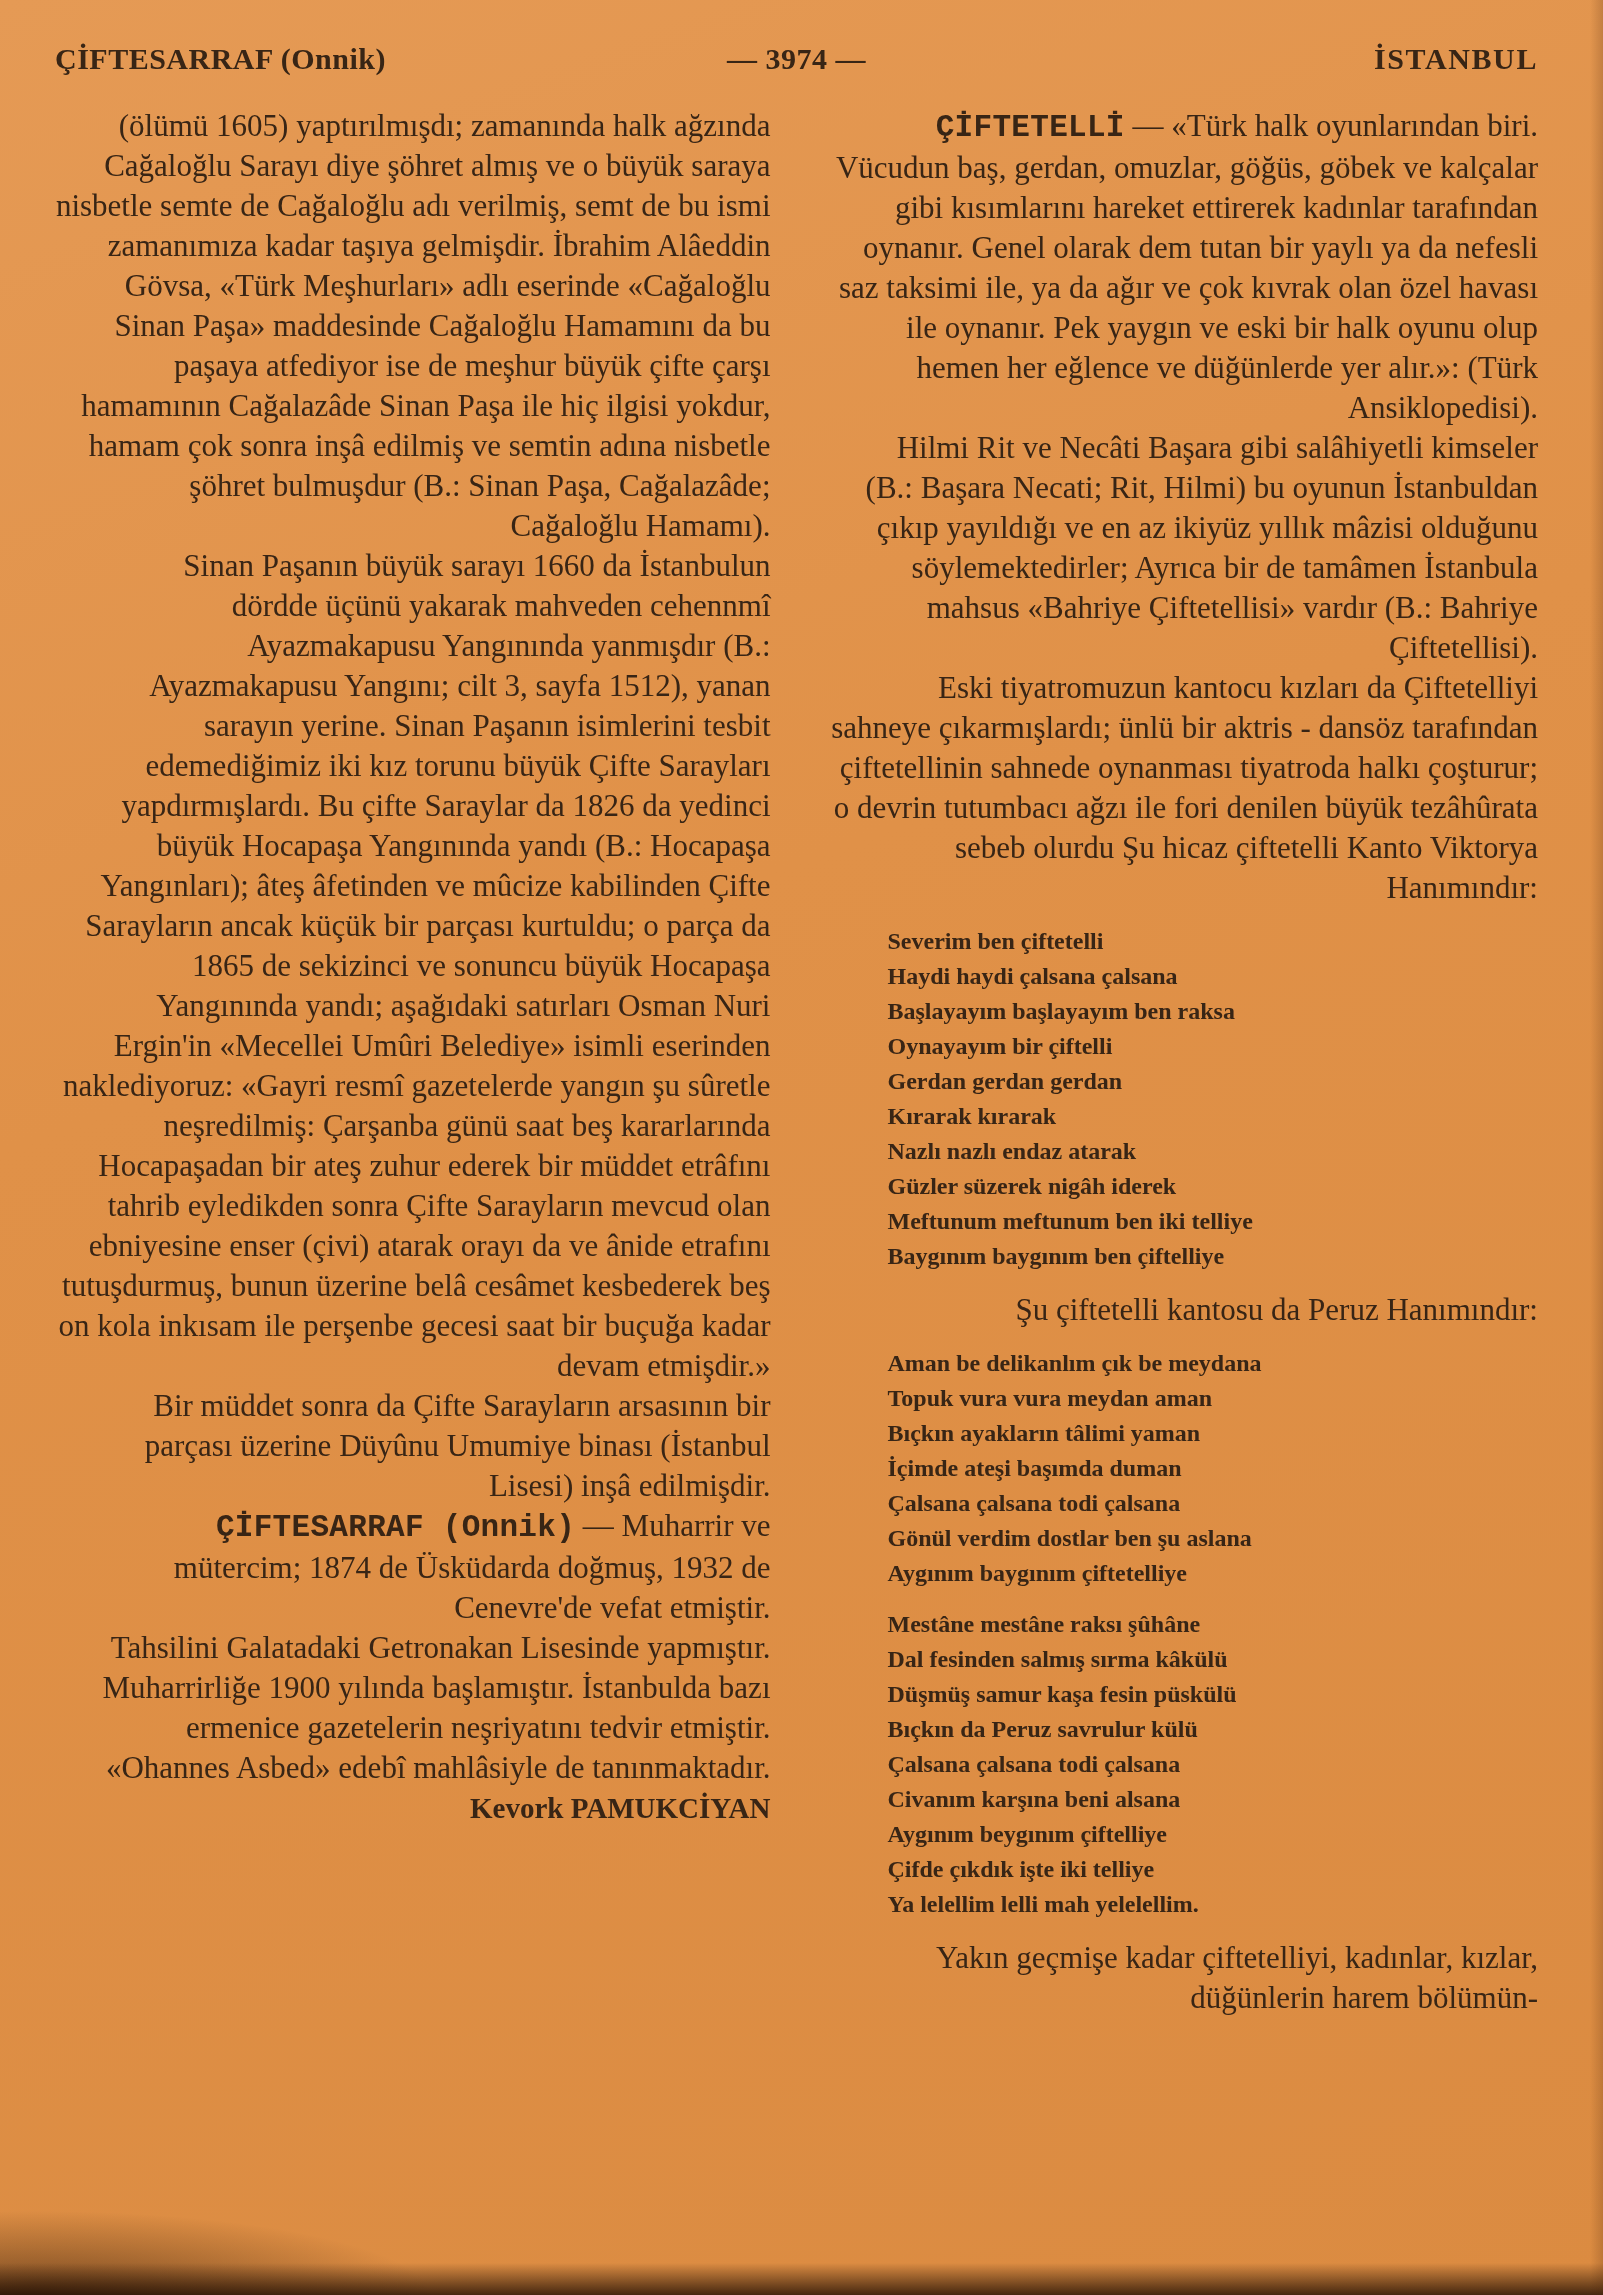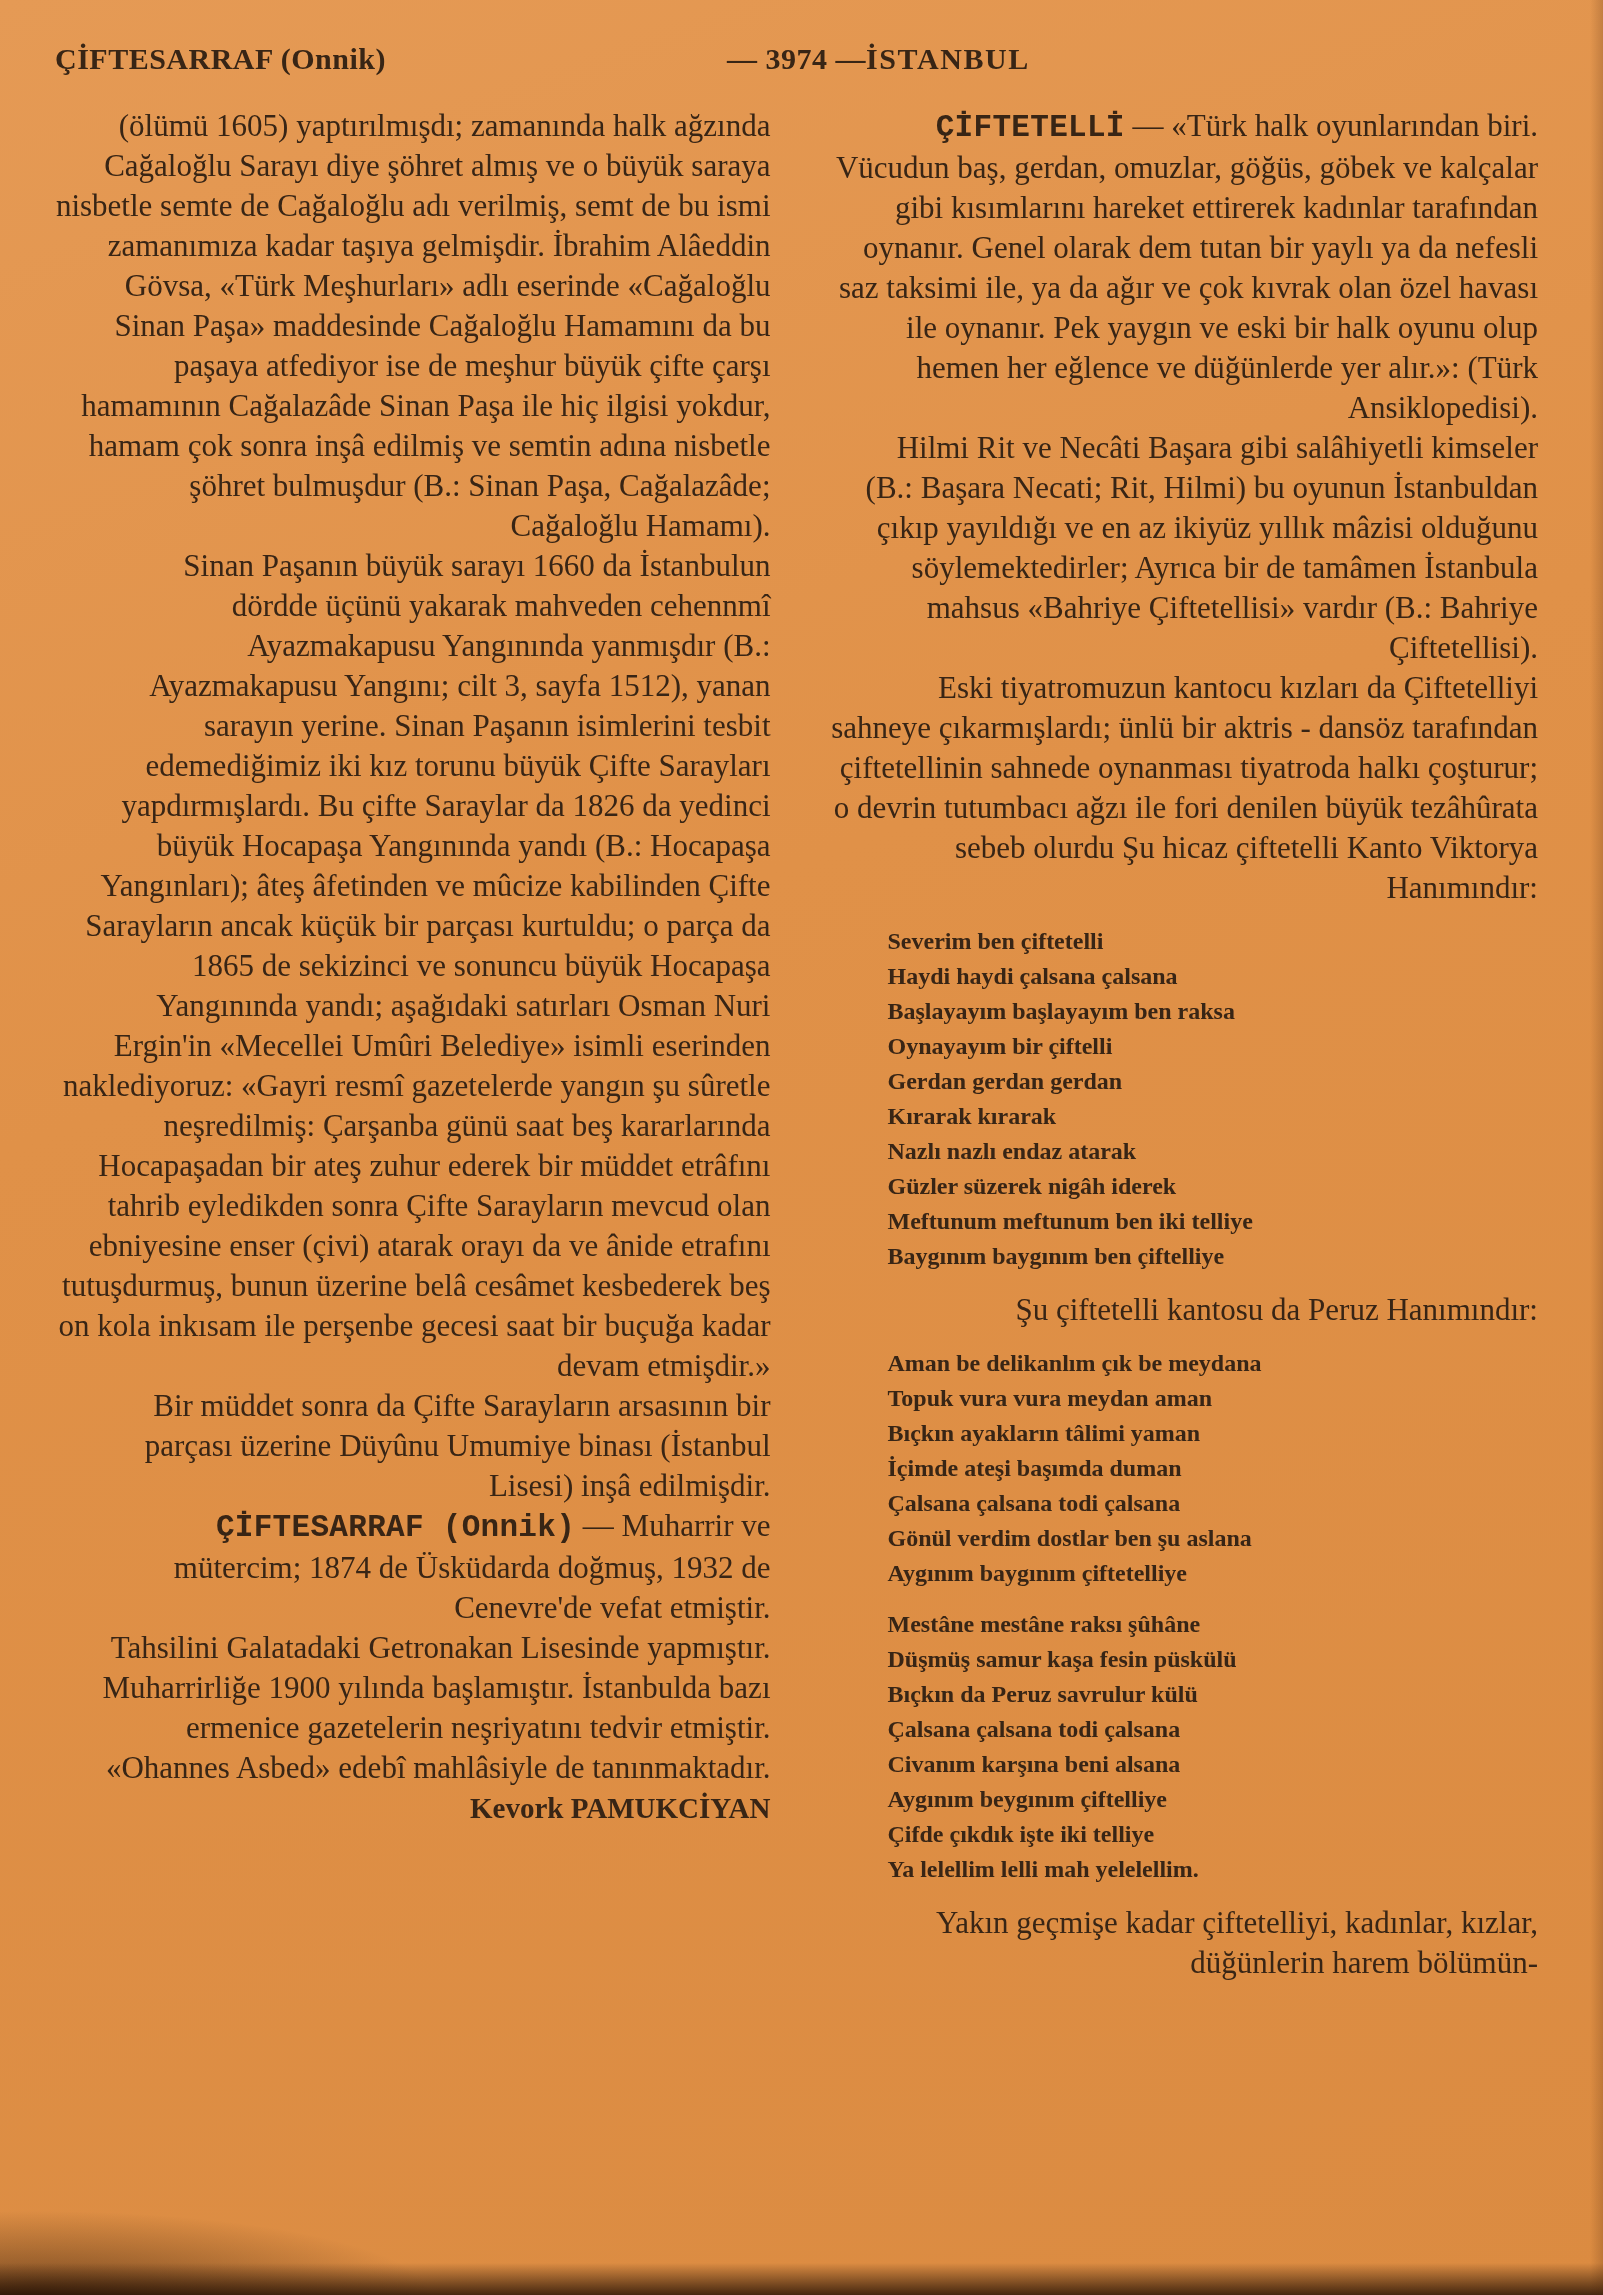--- a/index.html
+++ b/index.html
@@ -18,21 +18,21 @@
     position:absolute;inset:0;
     padding:42px 66px 0 55px;
     box-sizing:border-box;
   }
   .header{
     display:flex;align-items:baseline;
     font-size:30px;font-weight:bold;letter-spacing:0.5px;
   }
   .header-left{flex:1;text-align:left;}
   .header-center{flex:0 0 auto;text-align:center;}
-  .header-right{flex:1;letter-spacing:1.6px;}
+  .header-right{flex:1;text-align:right;letter-spacing:1.6px;}
   .columns{
     display:flex;gap:52px;margin-top:30px;
   }
   .col{
     width:50%;
     font-size:31px;line-height:40px;
     text-align:justify;
     text-justify:inter-word;
   }
   .col p{margin:0;text-indent:39px;text-align:right;}
@@ -110,20 +110,21 @@
           <div class="verse-line">Aman be delikanlım çık be meydana</div>
           <div class="verse-line">Topuk vura vura meydan aman</div>
           <div class="verse-line">Bıçkın ayakların tâlimi yaman</div>
           <div class="verse-line">İçimde ateşi başımda duman</div>
           <div class="verse-line">Çalsana çalsana todi çalsana</div>
           <div class="verse-line">Gönül verdim dostlar ben şu aslana</div>
           <div class="verse-line">Aygınım baygınım çiftetelliye</div>
         </div>
         <div class="verse">
           <div class="verse-line">Mestâne mestâne raksı şûhâne</div>
+          <div class="verse-line">Dal fesinden salmış sırma kâkülü</div>
           <div class="verse-line">Düşmüş samur kaşa fesin püskülü</div>
           <div class="verse-line">Bıçkın da Peruz savrulur külü</div>
           <div class="verse-line">Çalsana çalsana todi çalsana</div>
           <div class="verse-line">Civanım karşına beni alsana</div>
           <div class="verse-line">Aygınım beygınım çiftelliye</div>
           <div class="verse-line">Çifde çıkdık işte iki telliye</div>
           <div class="verse-line">Ya lelellim lelli mah yelelellim.</div>
         </div>
         <p class="plain">Yakın geçmişe kadar çiftetelliyi, kadınlar, kızlar, düğünlerin harem bölümün-</p>
       </div>

